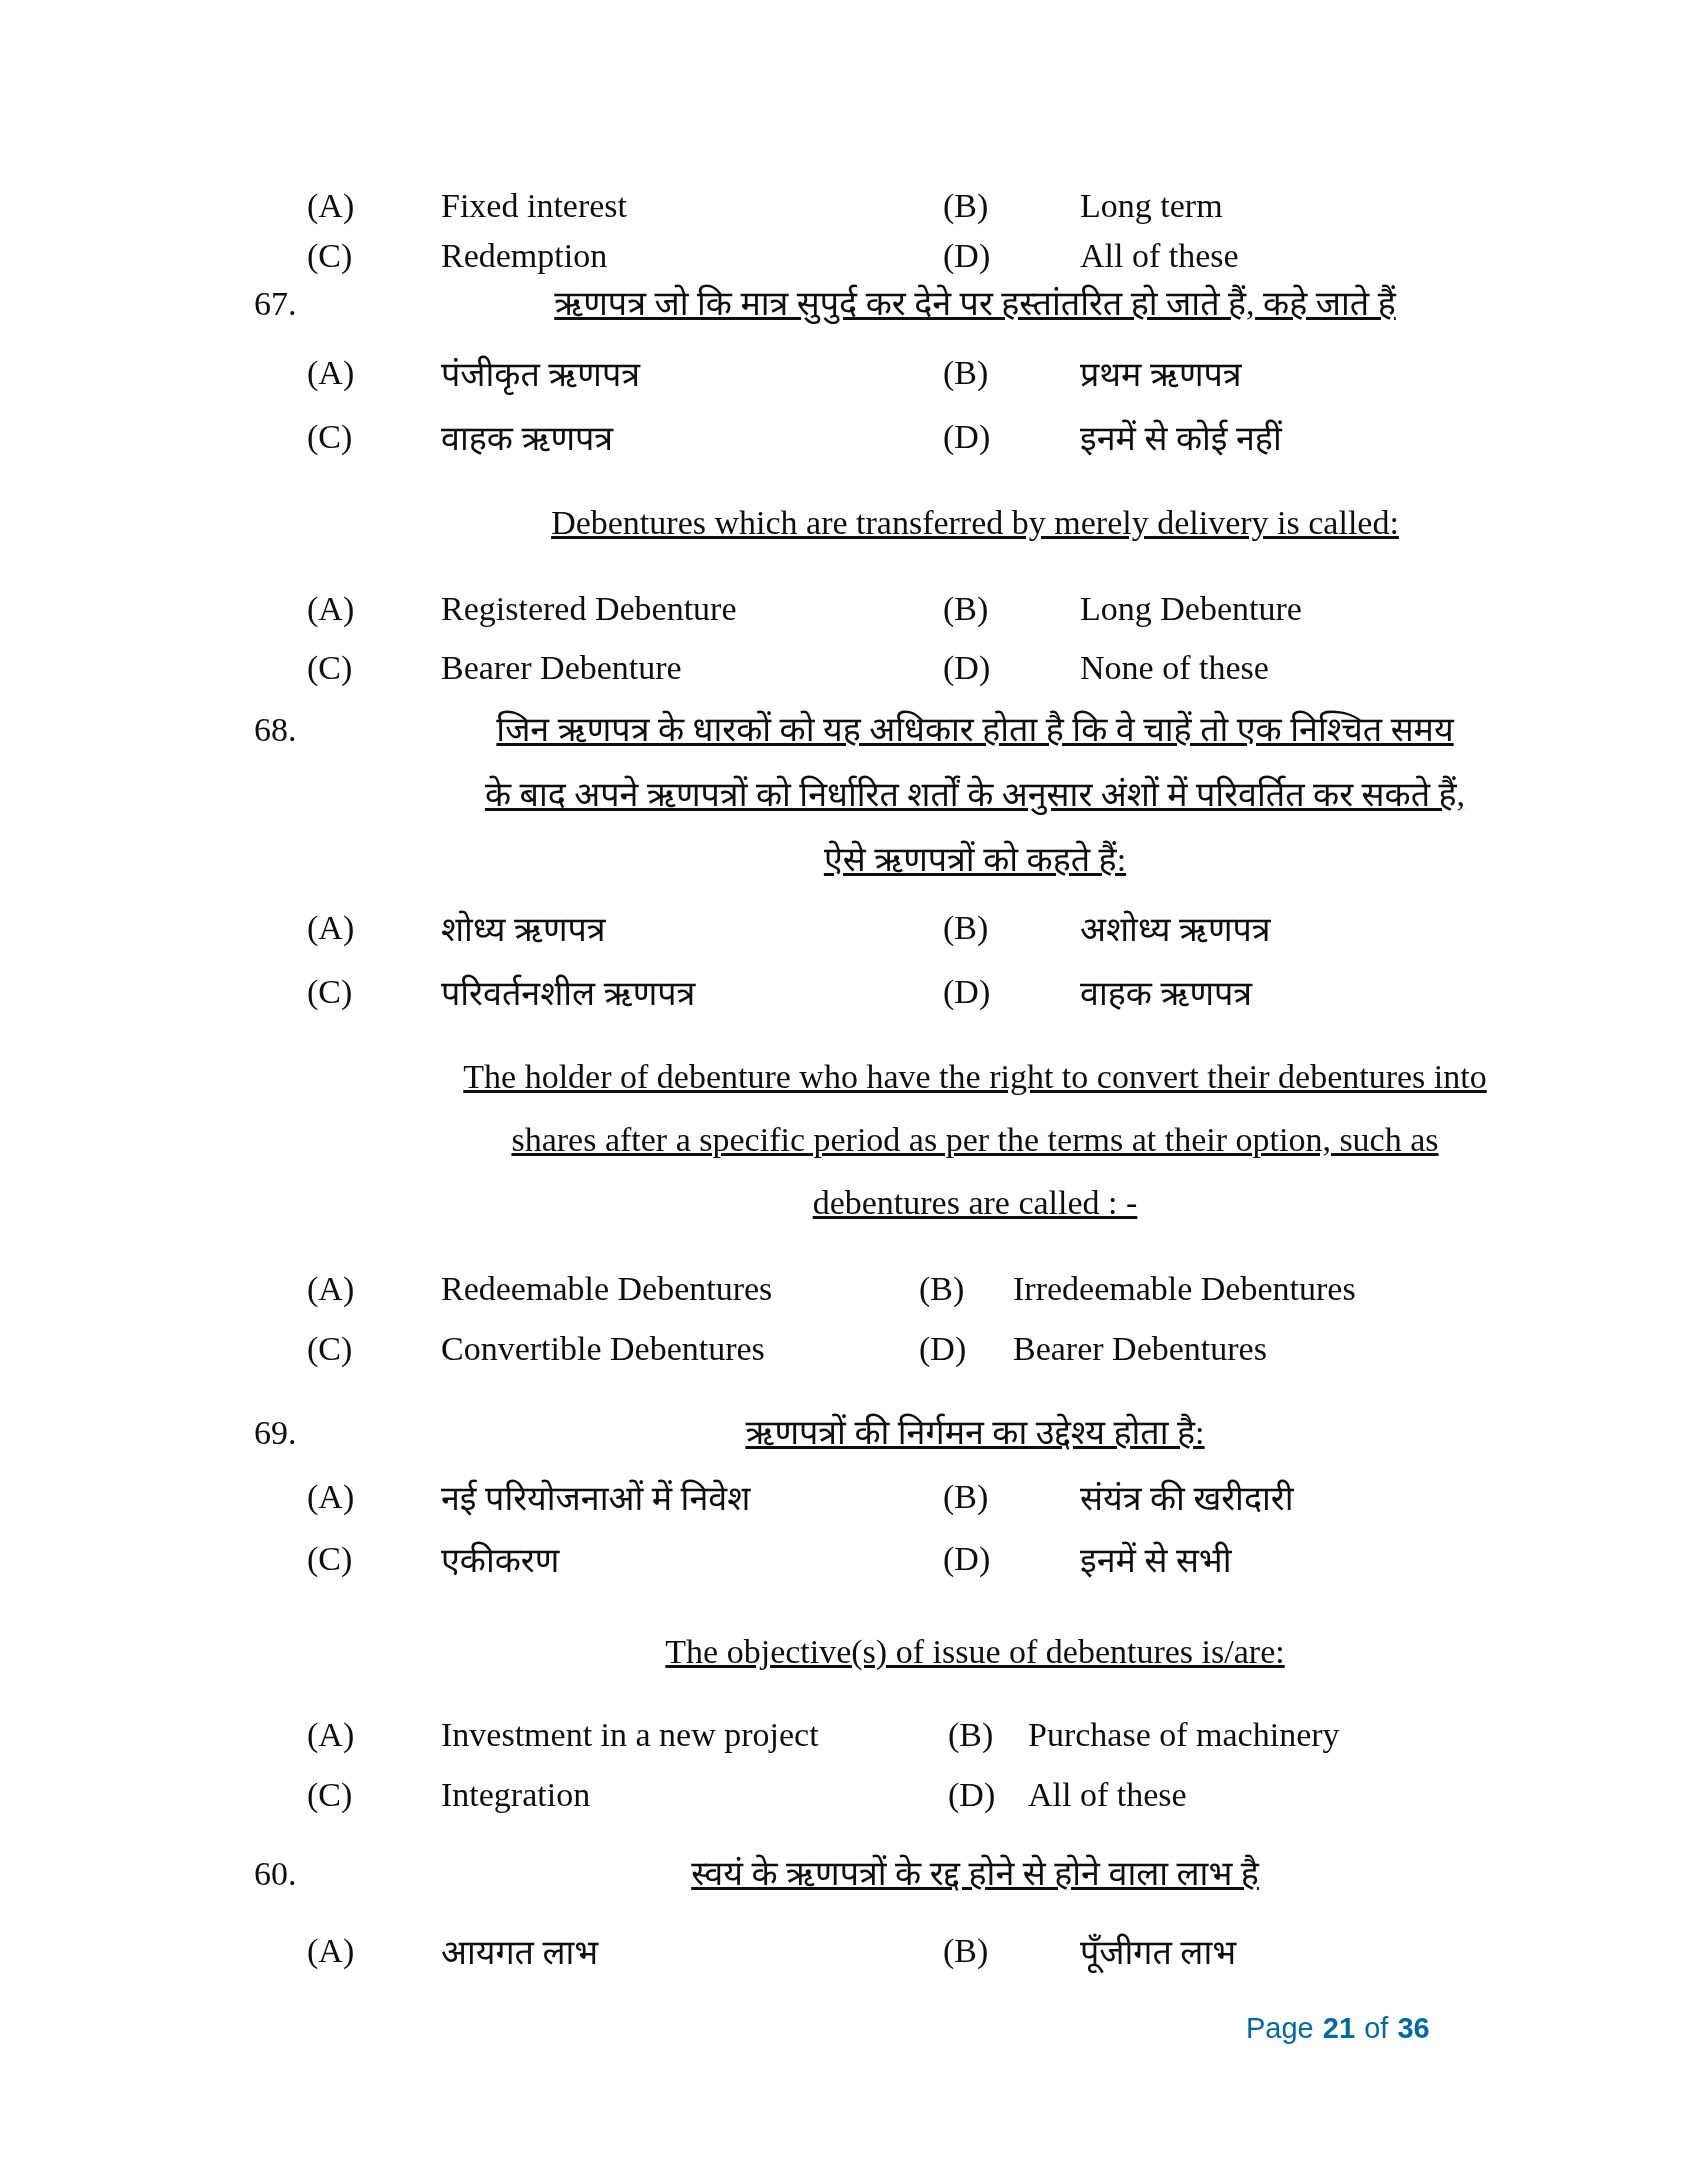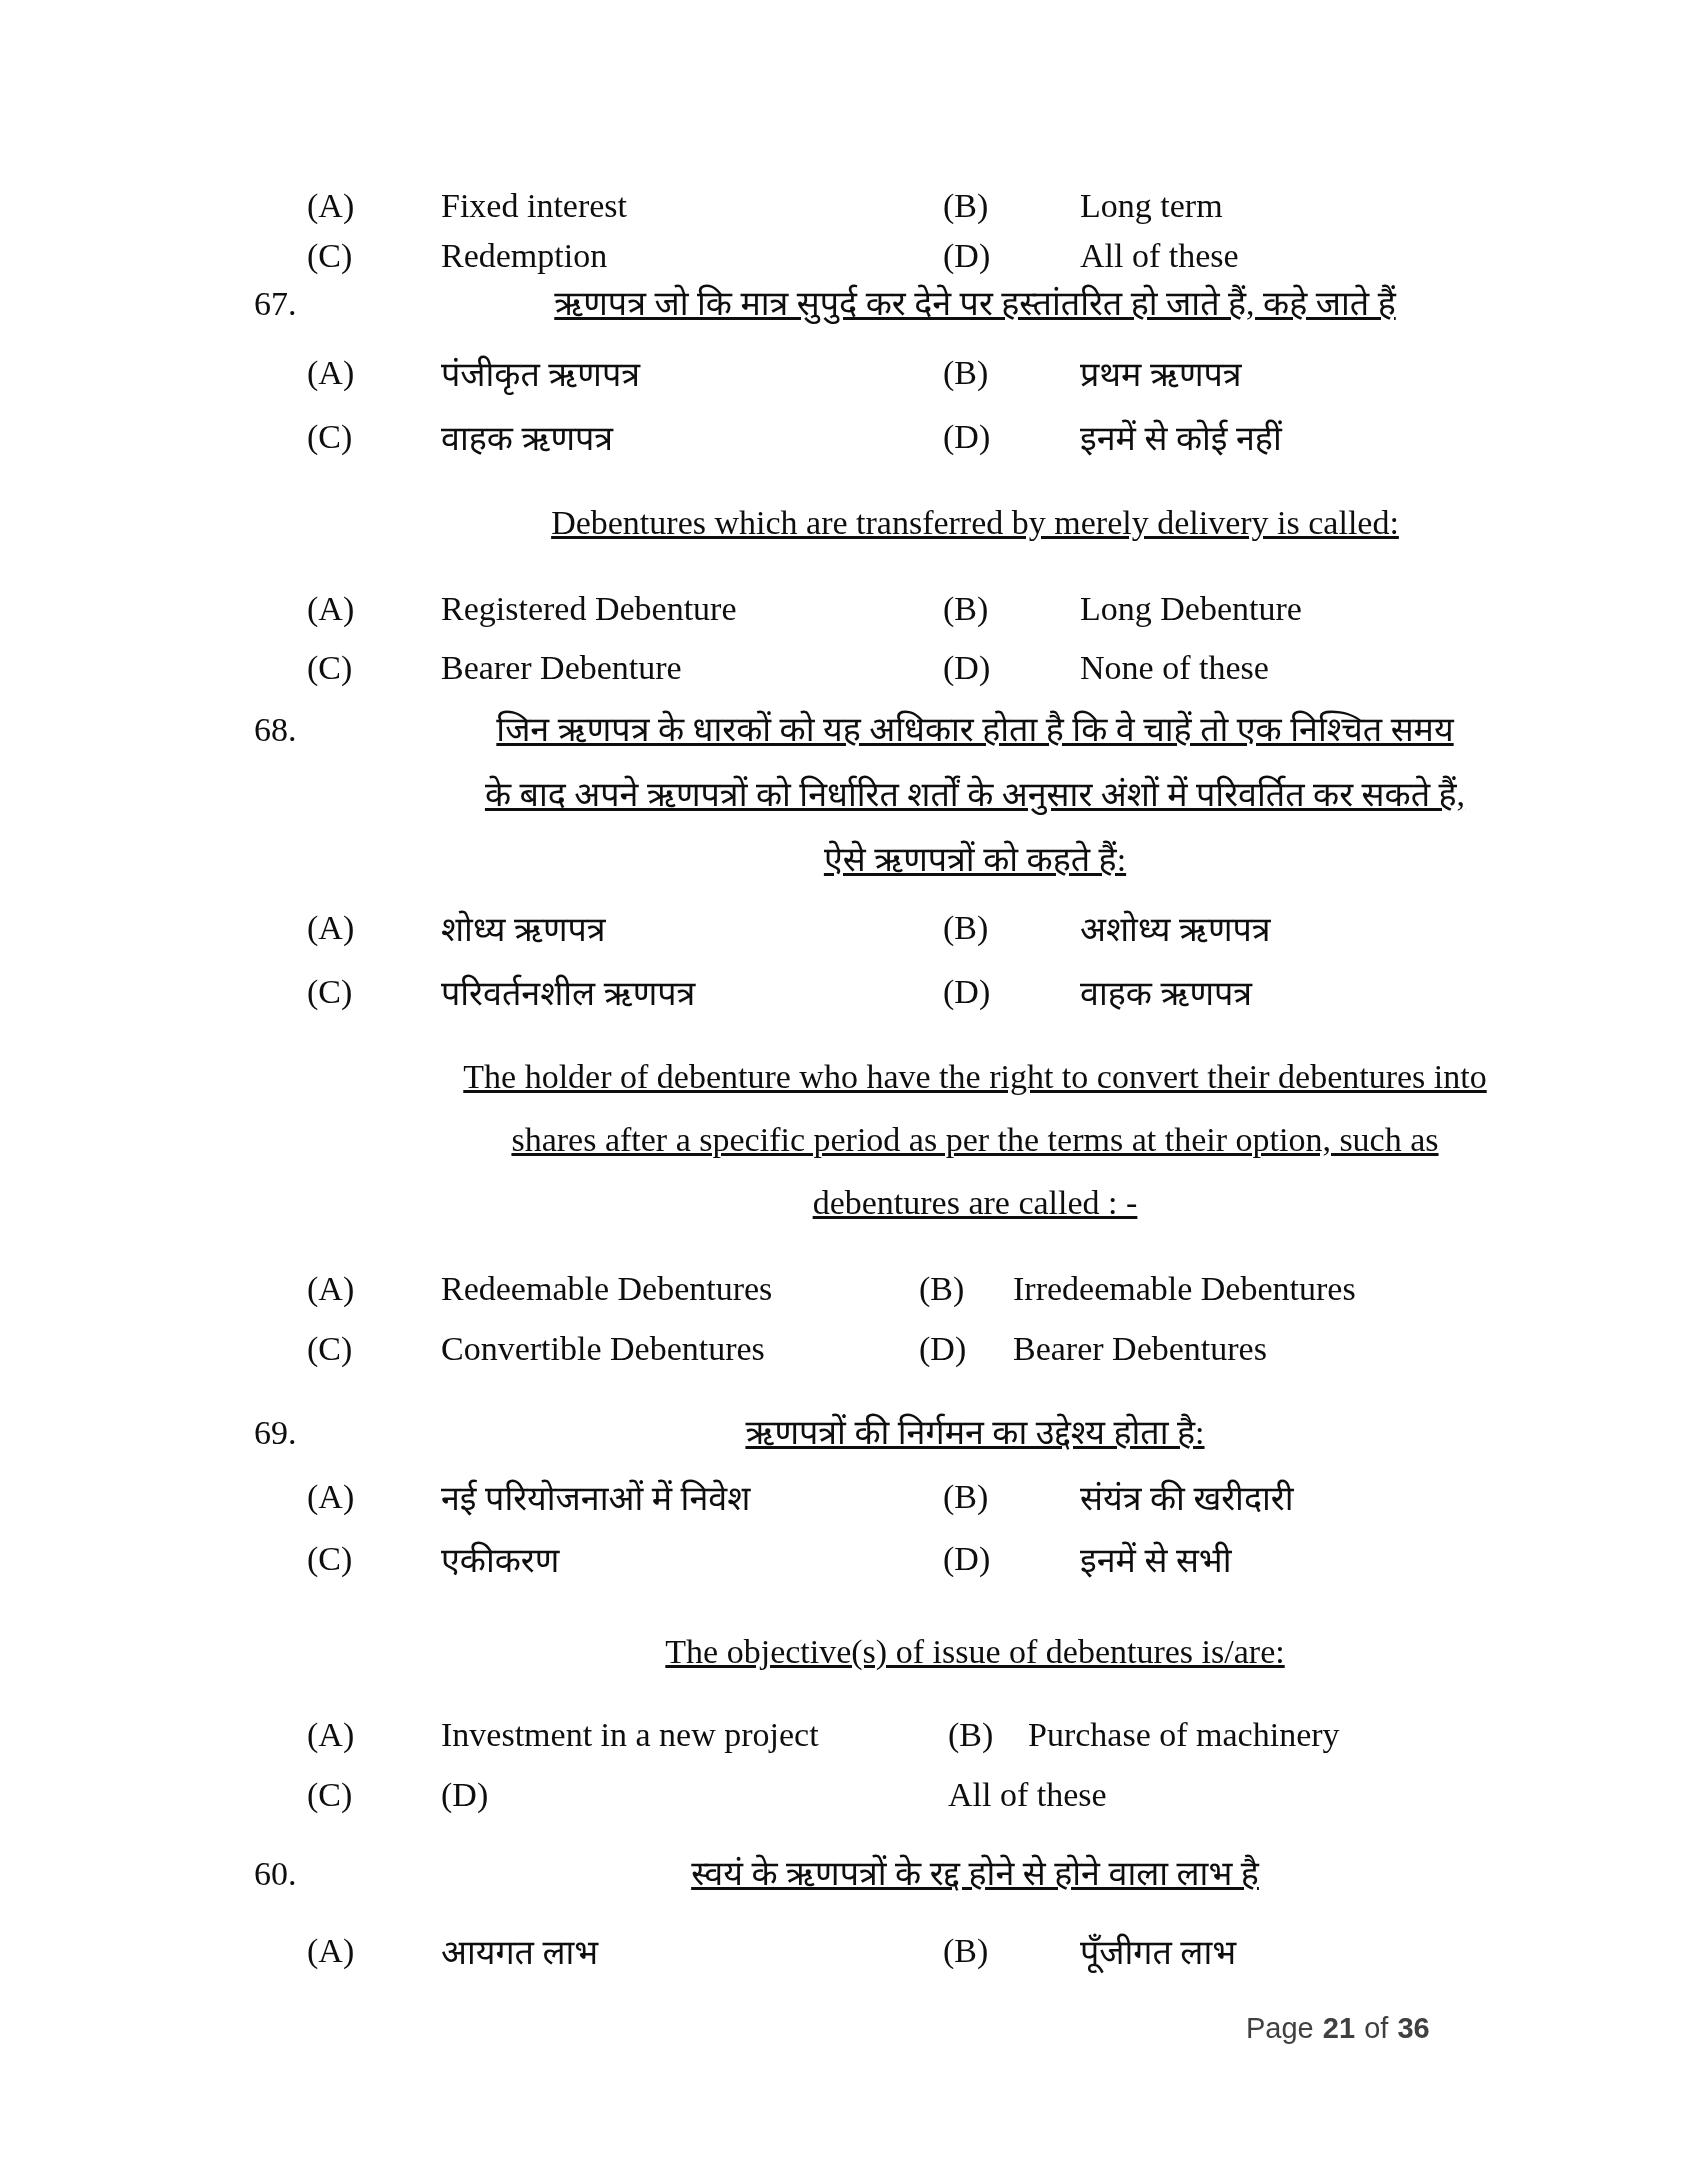--- a/index.html
+++ b/index.html
@@ -57,21 +57,21 @@
   .opts.cols-en69 { grid-template-columns: 134px 507px 80px 1fr; }
   .opts span { white-space: nowrap; }
   
   .footer {
     position: absolute;
     left: 1245px;
     top: 2008px;
     font-family: "Liberation Sans", "DejaVu Sans", sans-serif;
     font-size: 29px;
     line-height: 40px;
-    color: #404040;
+    color: #0369a1;
   }
   .footer b { font-weight: 700; }
   .footer span { padding: 0 1px; }
 </style>
 </head>
 <body>
 
 <div class="page">
 
   <section class="opts rows50" style="top:181px">
@@ -170,20 +170,21 @@
   <section class="question lh46" style="top:1629px">
     <div class="qline">The objective(s) of issue of debentures is/are:</div>
   </section>
 
   <section class="opts rows61 cols-en69" style="top:1705px">
     <span>(A)</span>
     <span>Investment in a new project</span>
     <span>(B)</span>
     <span>Purchase of machinery</span>
     <span>(C)</span>
+    <span>Integration</span>
     <span>(D)</span>
     <span>All of these</span>
   </section>
 
   <section class="question lh46" style="top:1851px">
     <span class="qnum">60.</span>
     <div class="qline">स्वयं के ऋणपत्रों के रद्द होने से होने वाला लाभ है</div>
   </section>
 
   <section class="opts rows65" style="top:1919px">

